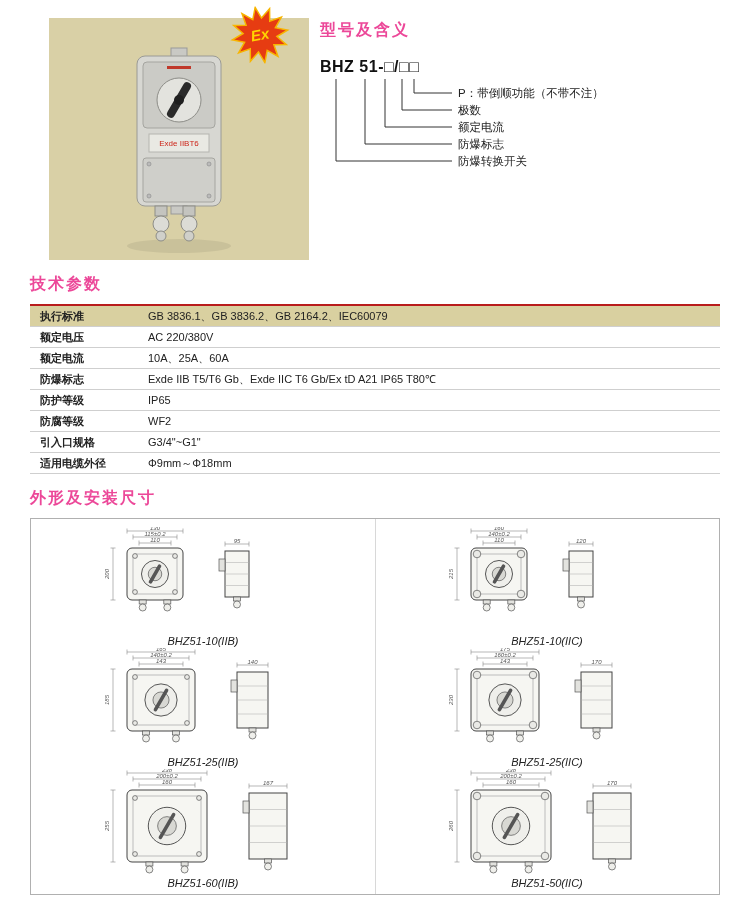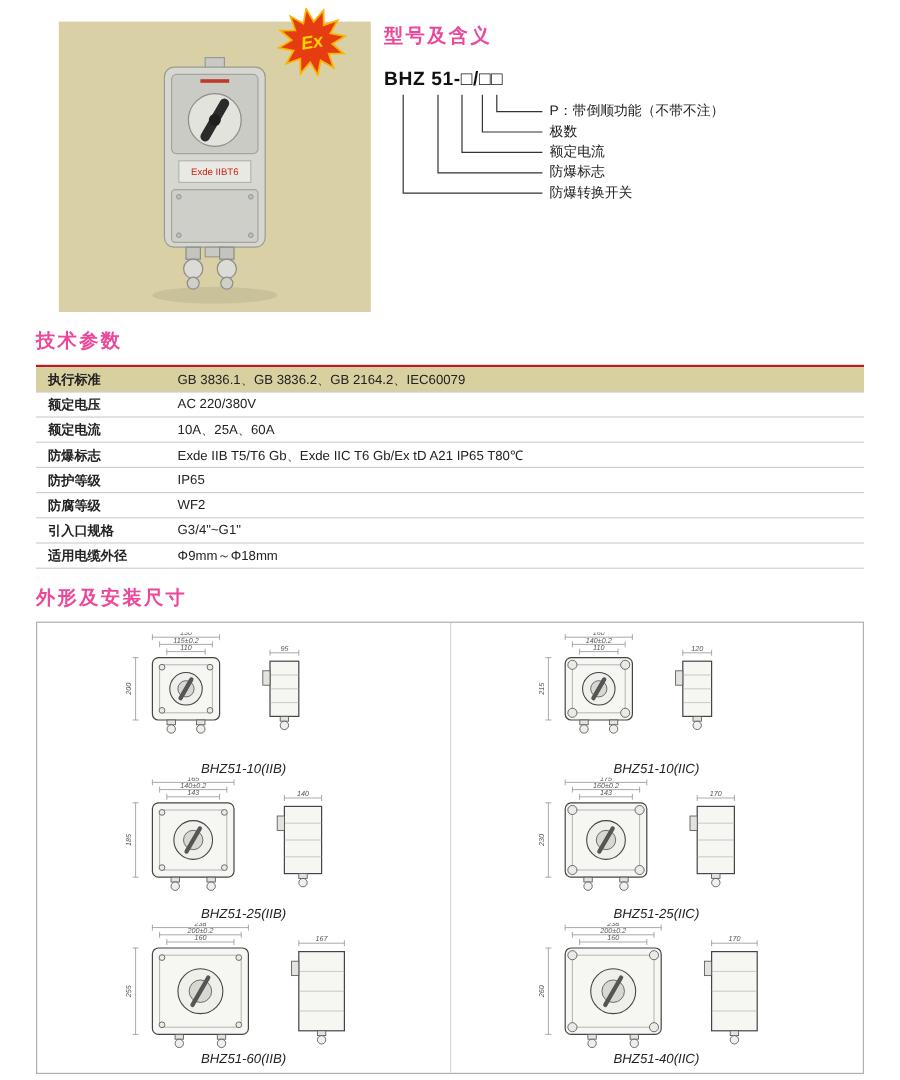--- a/index.html
+++ b/index.html
@@ -406,19 +406,19 @@
               <line x1="234" y1="14.5" x2="234" y2="19.5" stroke="#888" stroke-width="0.6"></line>
               <text x="215" y="15.5" font-size="6" fill="#555" text-anchor="middle">170</text>
               <rect x="196" y="24" width="38" height="66" fill="#f6f6f2" stroke="#444" stroke-width="1"></rect>
               <line x1="196" y1="40.5" x2="234" y2="40.5" stroke="#aaa" stroke-width="0.5"></line>
               <line x1="196" y1="57" x2="234" y2="57" stroke="#aaa" stroke-width="0.5"></line>
               <line x1="196" y1="73.5" x2="234" y2="73.5" stroke="#aaa" stroke-width="0.5"></line>
               <rect x="190" y="32" width="6" height="12" fill="#e3e3df" stroke="#555" stroke-width="0.7"></rect>
               <rect x="211.5" y="90" width="7" height="4" fill="#e3e3df" stroke="#555" stroke-width="0.7"></rect>
               <circle cx="215" cy="97.5" r="3.5" fill="#efefeb" stroke="#555" stroke-width="0.7"></circle>
             </svg>
-            <div class="d-label">BHZ51-40(IIC)</div>
+            <div class="d-label">BHZ51-50(IIC)</div>
           </div>
         </div>
     </div>
   </section>
 
 </div>
 
 </body></html>

